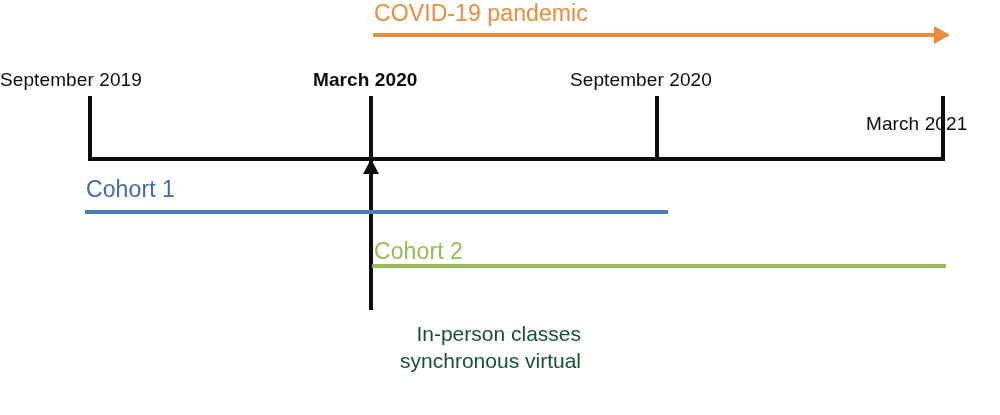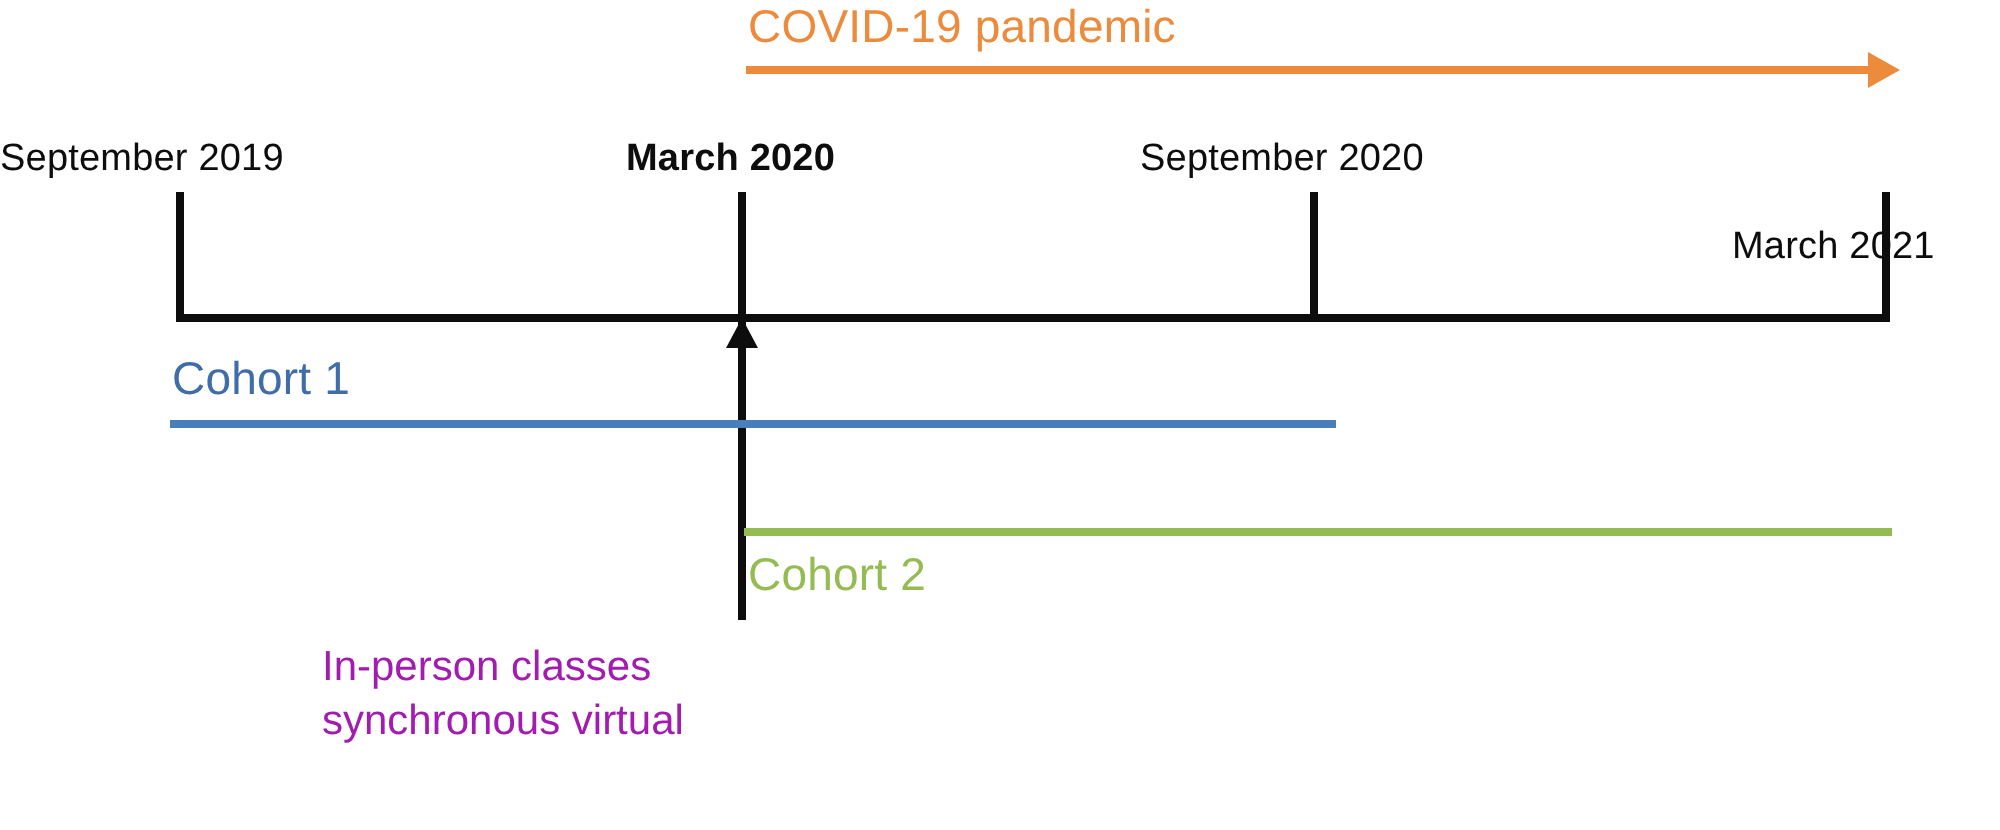--- a/index.html
+++ b/index.html
@@ -41,24 +41,24 @@
     letter-spacing: 0.1px;
   }
   .cohort2-label {
     font-size: 23px;
     color: #94BC52;
     letter-spacing: 0.1px;
   }
   .caption {
     position: absolute;
     width: 420px;
-    text-align: left;
+    text-align: right;
     font-size: 21px;
     line-height: 27px;
-    color: #a21caf;
+    color: #14532d;
   }
 
   
   .hline { position: absolute; height: 0; border-top-style: solid; }
   .vline { position: absolute; width: 0; border-left-style: solid; }
 
   .axis-main {
     border-top-width: 4px;
     border-top-color: #0d0d0d;
   }
@@ -129,21 +129,21 @@
   <div class="hline axis-main" style="left:88px; top:157px; width:857px;"></div>
 
   <div class="vline black-stem" style="left:369px; top:160px; height:150px;"></div>
 
   <div class="arrow-up" style="left:363px; top:159px;"></div>
 
   <div class="lbl cohort1-label" style="left:86px; top:178px;">Cohort 1</div>
 
   <div class="hline blue-rule" style="left:85px; top:210px; width:583px;"></div>
 
-  <div class="lbl cohort2-label" style="left:374px; top:240px;margin-top:36px;">Cohort 2</div>
+  <div class="lbl cohort2-label" style="left:374px; top:240px;">Cohort 2</div>
 
   <div class="hline green-rule" style="left:372px; top:264px; width:574px;"></div>
 
   <div class="caption" style="left:161px; top:320px;">
     <div>In-person classes</div>
     <div>synchronous virtual</div>
   </div>
 
 </div>
 

